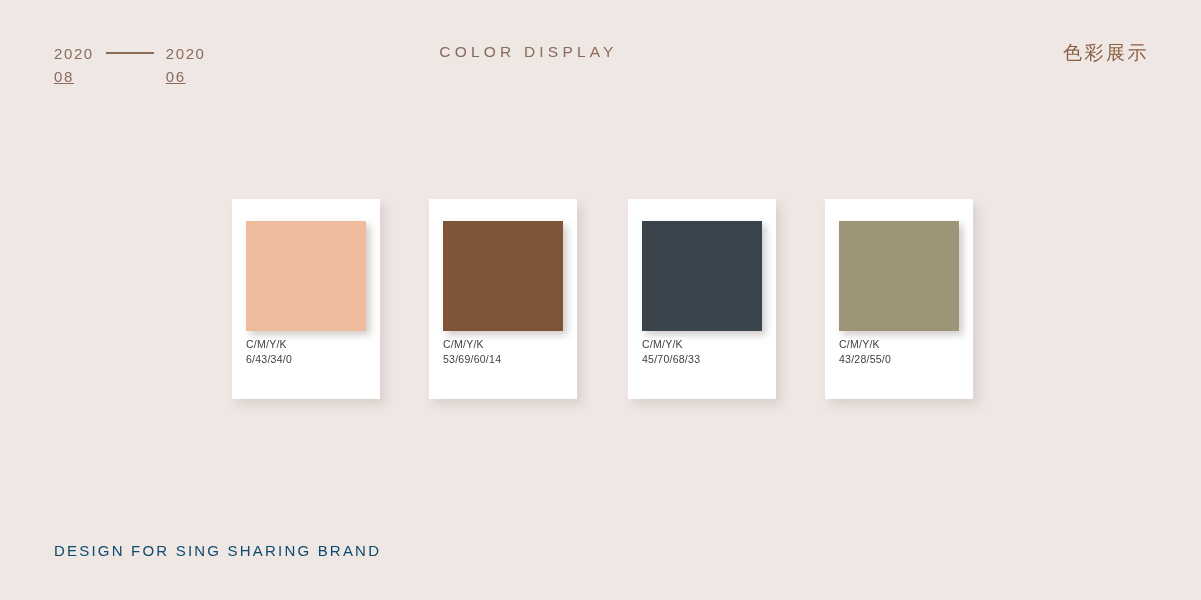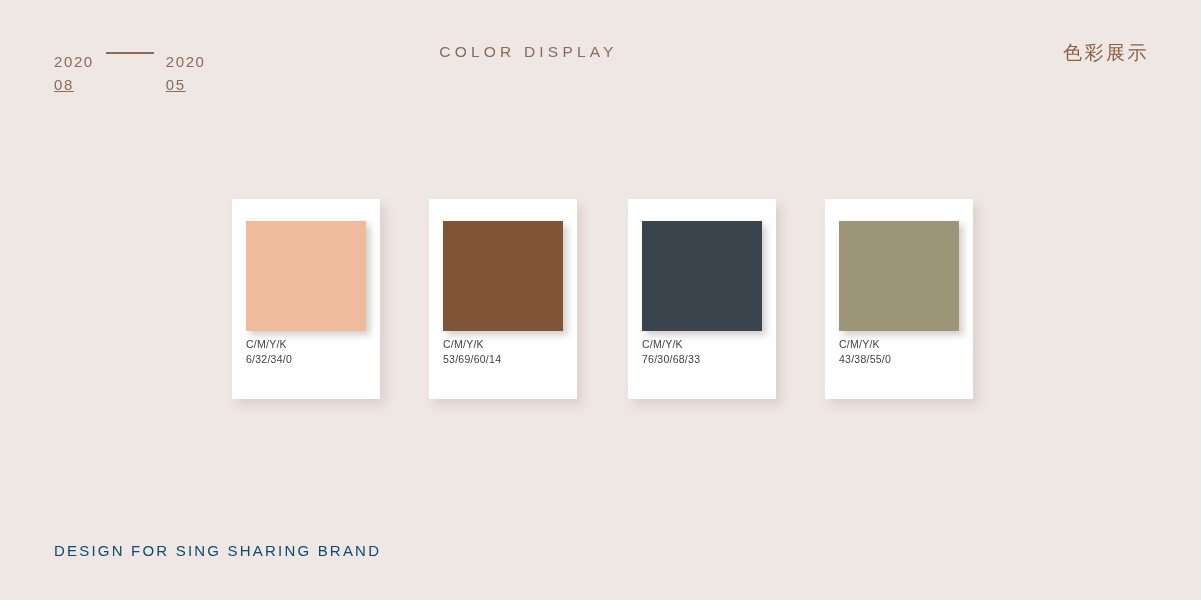--- a/index.html
+++ b/index.html
@@ -31,21 +31,20 @@
     display: flex;
     align-items: flex-start;
     color: #8a6a58;
     font-size: 15px;
     letter-spacing: 1.6px;
   }
   .date-col {
     display: flex;
     flex-direction: column;
     line-height: 1.55;
-    margin-top: 8px;
   }
   .date-col .yr { display: block; }
   .date-col .mo { display: block; text-decoration: underline; }
   .date-rule {
     width: 48px;
     height: 2px;
     background: #8a6a58;
     margin: 10px 12px 0 12px;
     flex: none;
   }
@@ -130,59 +129,59 @@
 <div class="header">
 
   <div class="date-block">
     <div class="date-col">
       <span class="yr">2020</span>
       <span class="mo">08</span>
     </div>
     <div class="date-rule"></div>
     <div class="date-col">
       <span class="yr">2020</span>
-      <span class="mo">05</span>
+      <span class="mo">06</span>
     </div>
   </div>
 
   <div class="title-center">COLOR DISPLAY</div>
 
   <div class="title-cn">色彩展示</div>
 
 </div>
 
 <div class="cards">
 
   <div class="card">
     <div class="swatch" style="background-color: rgb(239, 187, 157);"></div>
     <div class="card-meta">
       <span class="label">C/M/Y/K</span>
-      <span class="value">6/32/34/0</span>
+      <span class="value">6/43/34/0</span>
     </div>
   </div>
 
   <div class="card">
     <div class="swatch" style="background-color: rgb(127, 84, 55);"></div>
     <div class="card-meta">
       <span class="label">C/M/Y/K</span>
       <span class="value">53/69/60/14</span>
     </div>
   </div>
 
   <div class="card">
     <div class="swatch" style="background-color: rgb(58, 68, 76);"></div>
     <div class="card-meta">
       <span class="label">C/M/Y/K</span>
-      <span class="value">76/30/68/33</span>
+      <span class="value">45/70/68/33</span>
     </div>
   </div>
 
   <div class="card">
     <div class="swatch" style="background-color: rgb(157, 149, 119);"></div>
     <div class="card-meta">
       <span class="label">C/M/Y/K</span>
-      <span class="value">43/38/55/0</span>
+      <span class="value">43/28/55/0</span>
     </div>
   </div>
 
 </div>
 
 <div class="footer">DESIGN  FOR  SING SHARING BRAND</div>
 
 </body></html>

